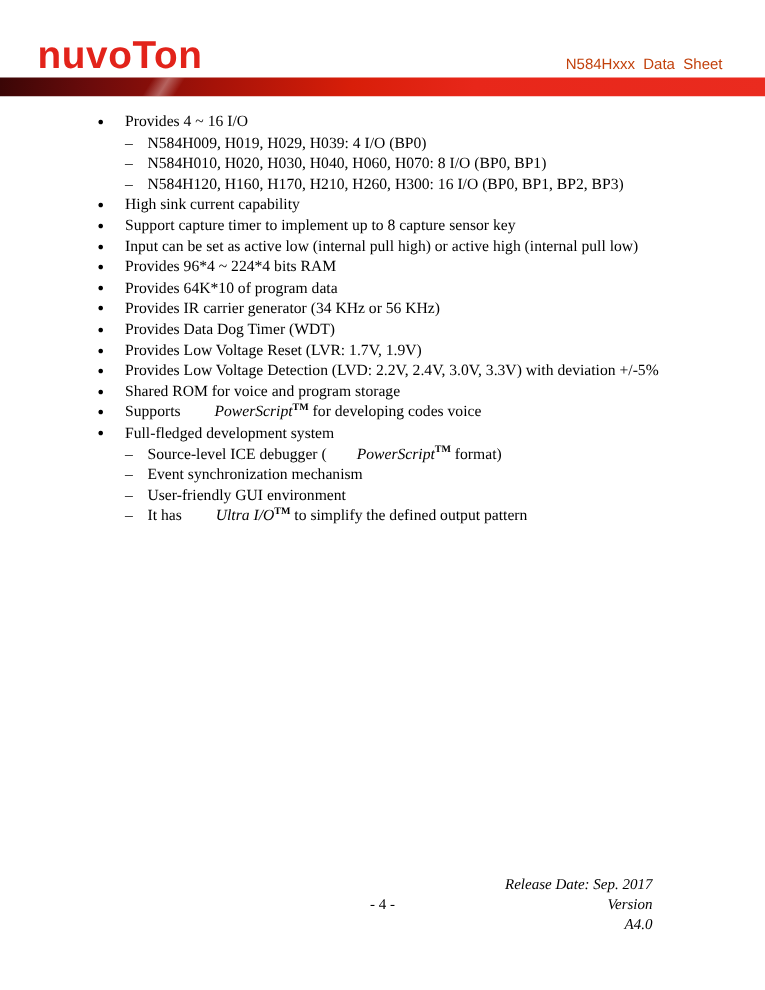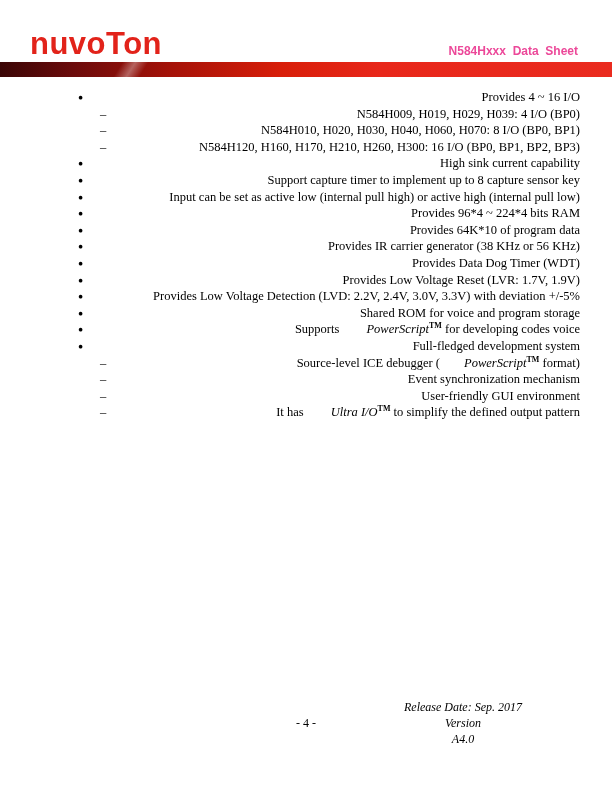--- a/index.html
+++ b/index.html
@@ -23,24 +23,24 @@
     font-size: 31px;
     letter-spacing: 0.5px;
     color: var(--brand-red, #e2231a);
     line-height: 1;
   }
   .doc-title {
     position: absolute;
     right: 34px;
     top: 44px;
     font-family: "Liberation Sans", sans-serif;
-    font-weight: bold;
+    font-weight: normal;
     font-size: 12px;
     white-space: pre;
-    color: #ec4899;
+    color: #c2410c;
   }
 
   
   .banner {
     position: absolute;
     left: 0;
     top: 62px;
     width: 612px;
     height: 15px;
     background: linear-gradient(95deg,
@@ -74,42 +74,42 @@
   .row .marker { flex: 0 0 22px; }
   .l1 .marker {
     font-size: 8.5px;
     line-height: 16.6px;
   }
   .l2 { padding-left: 22px; }
   .l2 .marker {
     flex: 0 0 18px;
     font-size: 12.5px;
   }
-  .text { flex: 1 1 auto; text-align: right; }
+  .text { flex: 1 1 auto; }
   .brand { font-weight: normal; font-style: italic; margin-left: 24px; }
   sup.tm {
     font-size: 8px;
     font-weight: bold;
     line-height: 0;
   }
 
   
   .footer-page {
     position: absolute;
     top: 716px;
     left: 0;
     width: 612px;
     text-align: center;
     font-size: 12px;
   }
   .footer-right {
     position: absolute;
     top: 699px;
     right: 90px;
-    text-align: center;
+    text-align: right;
     font-style: italic;
     font-size: 12px;
     line-height: 16px;
   }
 </style>
 </head>
 <body>
 
 <div class="page">
 
@@ -154,21 +154,21 @@
     <div class="row l1">
       <span class="marker">●</span>
       <span class="text">Provides 96*4 ~ 224*4 bits RAM</span>
     </div>
     <div class="row l1">
       <span class="marker">●</span>
       <span class="text">Provides 64K*10 of program data</span>
     </div>
     <div class="row l1">
       <span class="marker">●</span>
-      <span class="text">Provides IR carrier generator (38 KHz or 56 KHz)</span>
+      <span class="text">Provides IR carrier generator (34 KHz or 56 KHz)</span>
     </div>
     <div class="row l1">
       <span class="marker">●</span>
       <span class="text">Provides Data Dog Timer (WDT)</span>
     </div>
     <div class="row l1">
       <span class="marker">●</span>
       <span class="text">Provides Low Voltage Reset (LVR: 1.7V, 1.9V)</span>
     </div>
     <div class="row l1">

